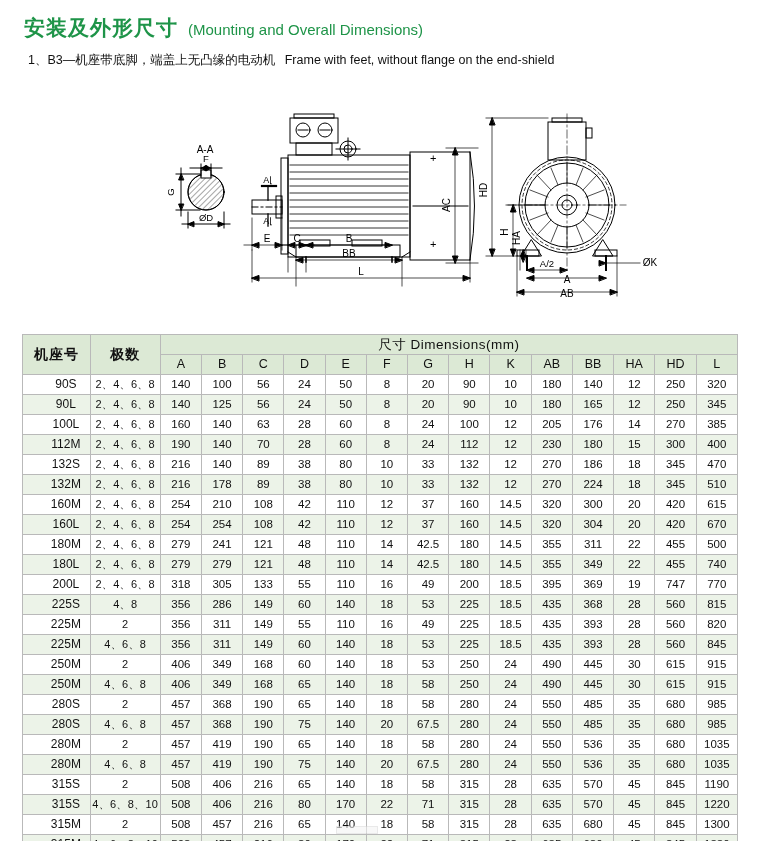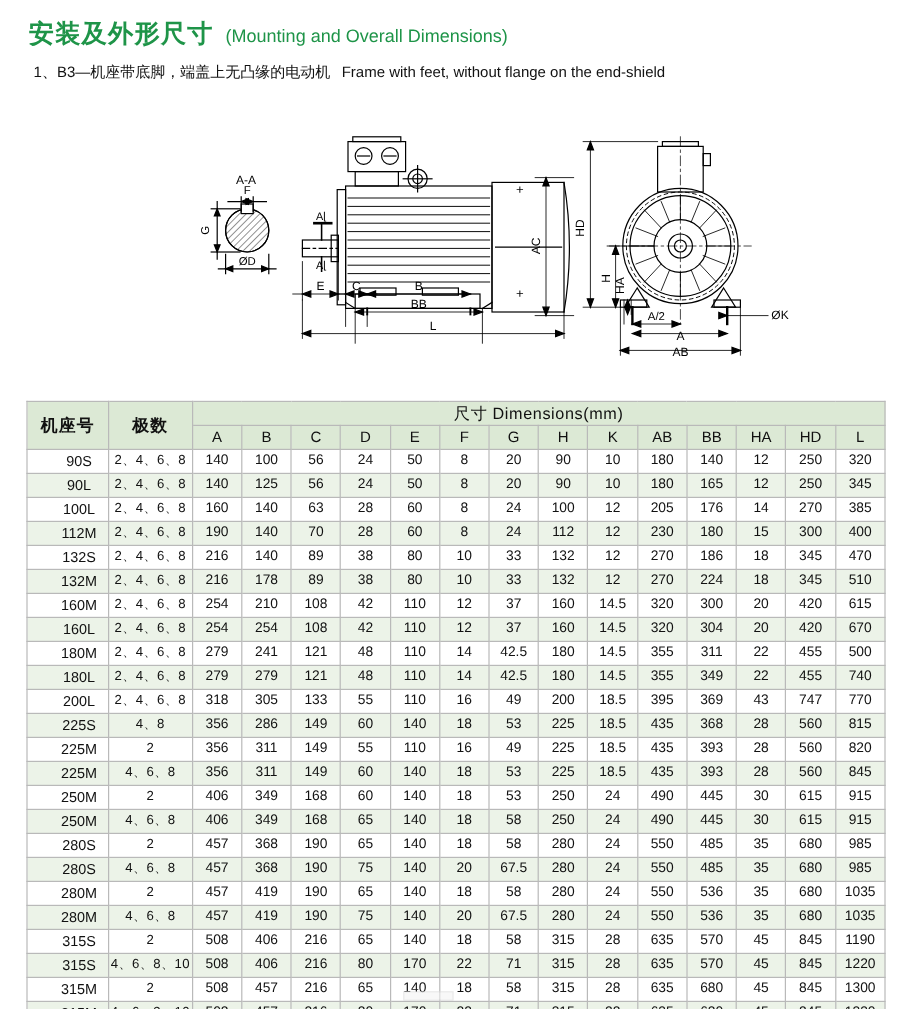--- a/index.html
+++ b/index.html
@@ -538,21 +538,21 @@
             <td class="col-dim">305</td>
             <td class="col-dim">133</td>
             <td class="col-dim">55</td>
             <td class="col-dim">110</td>
             <td class="col-dim">16</td>
             <td class="col-dim">49</td>
             <td class="col-dim">200</td>
             <td class="col-dim">18.5</td>
             <td class="col-dim">395</td>
             <td class="col-dim">369</td>
-            <td class="col-dim">43</td>
+            <td class="col-dim">19</td>
             <td class="col-dim">747</td>
             <td class="col-dim">770</td>
           </tr>
           <tr>
             <td class="frame col-frame">225S</td>
             <td class="poles col-poles">4、8</td>
             <td class="col-dim">356</td>
             <td class="col-dim">286</td>
             <td class="col-dim">149</td>
             <td class="col-dim">60</td>

